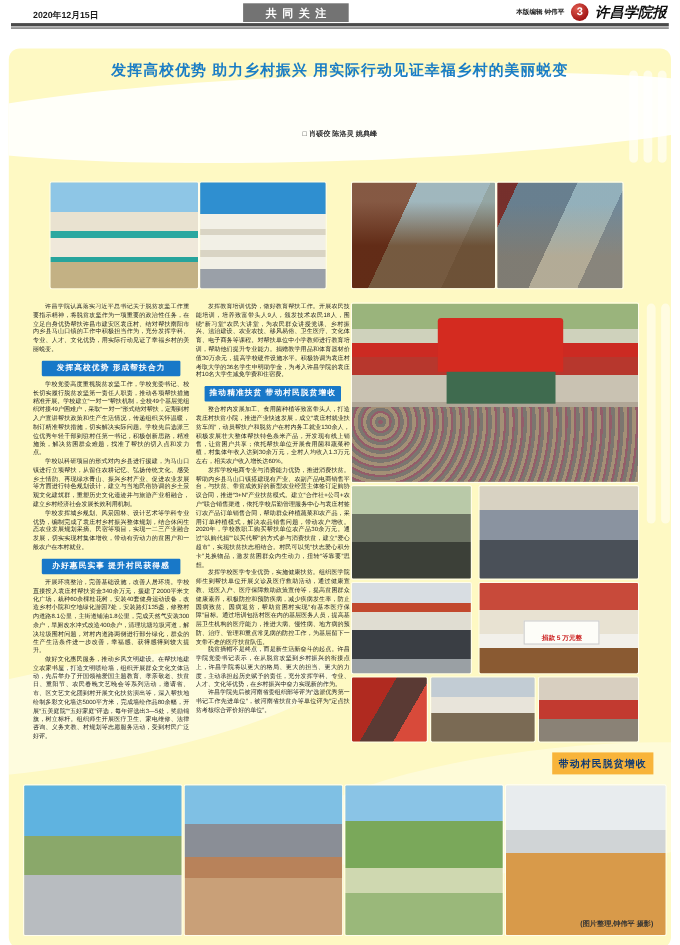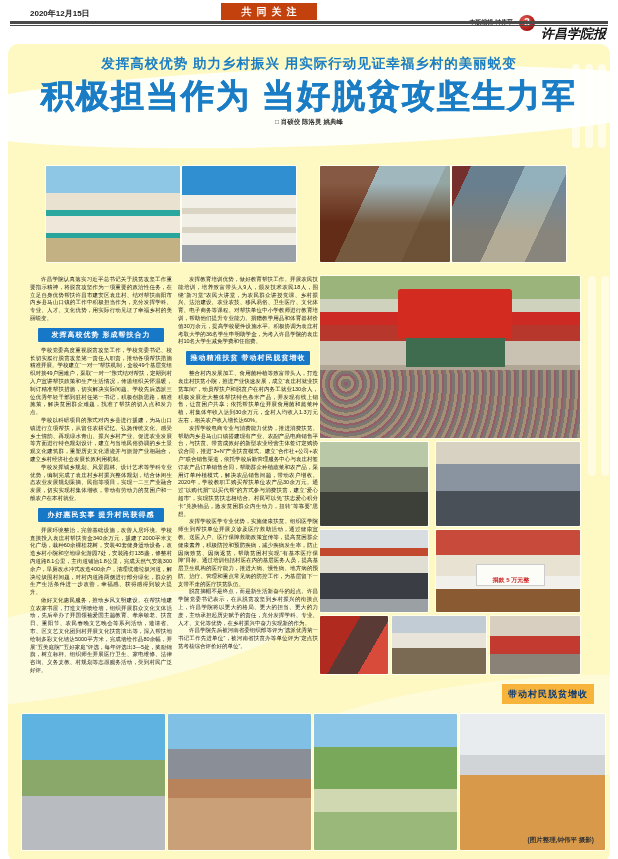--- a/index.html
+++ b/index.html
@@ -1,29 +1,29 @@
 <!DOCTYPE html>
 <html><head>
 <meta charset="utf-8">
 <style>
   * { margin:0; padding:0; box-sizing:border-box; }
   html,body { width:618px; height:859px; background:#ffffff; font-family:"Liberation Sans",sans-serif; }
   #page { position:relative; width:618px; height:859px; overflow:hidden; }
 
   
   .hdr-date { position:absolute; left:30px; top:8px; font-size:8px; font-weight:bold; color:#1a1a1a; }
-  .hdr-banner { position:absolute; left:221px; top:3px; width:96px; height:17px; background:#c2410c;
+  .hdr-banner { position:absolute; left:221px; top:3px; width:96px; height:17px; background:#737373;
                 color:#fff; font-size:10px; font-weight:bold; letter-spacing:5px;
                 display:flex; align-items:center; justify-content:center; padding-left:5px; }
   .hdr-right { position:absolute; right:12px; top:2px; display:flex; align-items:center; gap:6px; }
   .hdr-editor { font-size:6px; font-weight:bold; color:#222; }
   .hdr-pageno { width:16px; height:16px; border-radius:50%;
                 background:radial-gradient(circle at 35% 30%, #e05a4e, #a01313 75%);
                 color:#fff; font-size:10px; font-weight:bold; display:flex; align-items:center; justify-content:center; }
-  .hdr-masthead { font-family:"DejaVu Serif",serif; font-style:italic; font-weight:bold; font-size:13px; color:#111;margin-top:23px; }
+  .hdr-masthead { font-family:"DejaVu Serif",serif; font-style:italic; font-weight:bold; font-size:13px; color:#111; }
   .hdr-rule { position:absolute; left:10px; right:10px; top:21px; height:5px;
               border-top:3px solid #4a4a4a; border-bottom:1px solid #4a4a4a; }
 
   
   .panel { position:absolute; left:8px; top:44px; width:602px; height:818px;
            background:#fef9c3; border-radius:10px; overflow:hidden; }
   .swoosh-top { position:absolute; left:-80px; top:24px; width:780px; height:78px;
                 background:#ffffff; opacity:.9; border-radius:50%; transform:rotate(-2deg); }
   .swoosh-mid { position:absolute; left:-160px; top:560px; width:460px; height:90px;
                 background:#ffffff; opacity:.45; border-radius:50%; transform:rotate(-10deg); }
@@ -112,21 +112,20 @@
         <span></span>
         <span></span>
         <span></span>
       </div>
     <div class="stripes stripes-b">
         <span></span>
         <span></span>
       </div>
 
     <div class="kicker">发挥高校优势 助力乡村振兴 用实际行动见证幸福乡村的美丽蜕变</div>
-    <div class="title">积极担当作为  当好脱贫攻坚生力军</div>
     <div class="byline">□ 肖硕佼 陈洛灵 姚典峰</div>
 
 
     <div class="photo p-school-old" style="left:38px;top:122px;width:134px;height:96px;"></div>
     <div class="photo p-school-new" style="left:174px;top:122px;width:114px;height:96px;"></div>
     <div class="photo p-alley-old" style="left:312px;top:122px;width:130px;height:96px;"></div>
     <div class="photo p-alley-new" style="left:444px;top:122px;width:114px;height:96px;"></div>
 
     <div class="col col-1">
         <div class="para">许昌学院认真落实习近平总书记关于脱贫攻坚工作重要指示精神，将脱贫攻坚作为一项重要的政治性任务，在立足自身优势帮扶许昌市建安区袁庄村、结对帮扶南阳市内乡县马山口镇的工作中积极担当作为，充分发挥学科、专业、人才、文化优势，用实际行动见证了幸福乡村的美丽蜕变。</div>

